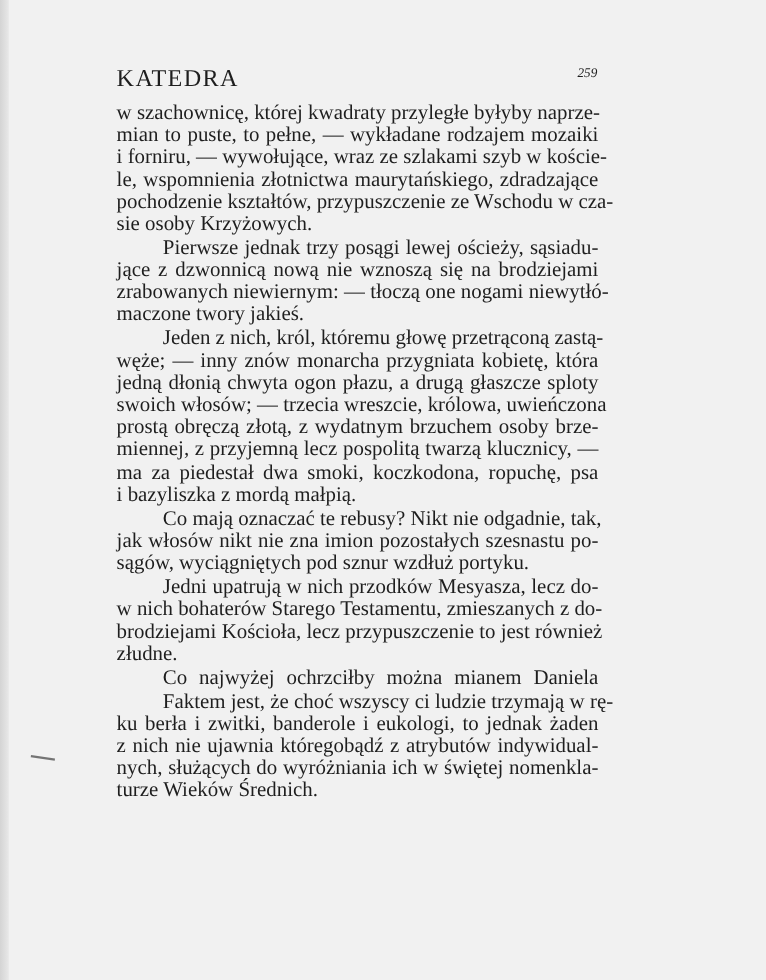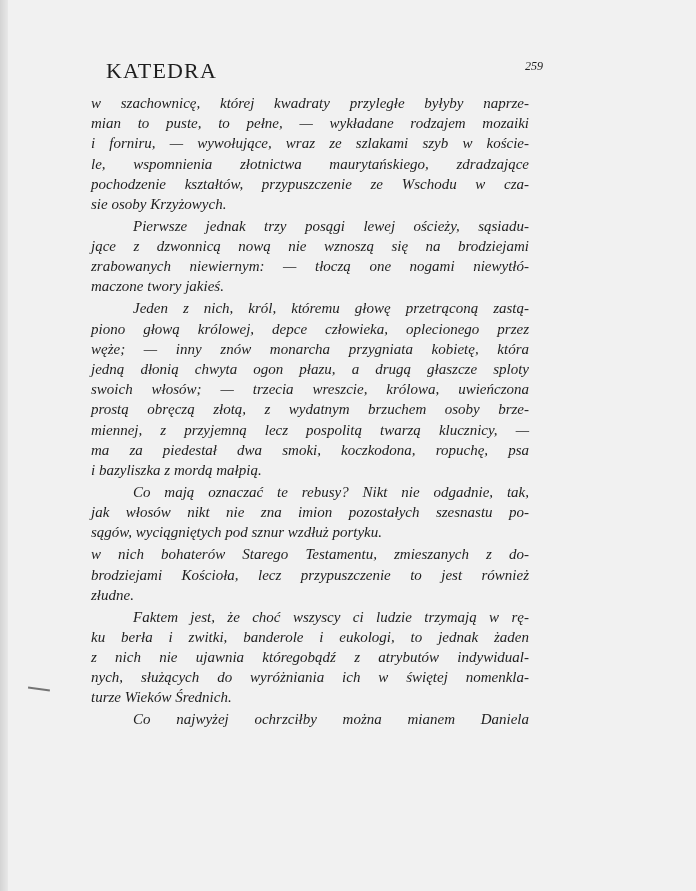--- a/index.html
+++ b/index.html
@@ -47,26 +47,25 @@
     }
     .page-number {
       position: absolute;
       right: 0;
       top: 1px;
       font-style: italic;
       font-size: 12px;
     }
     .body-text {
       position: absolute;
-      left: 91px;
+      left: 106px;
       top: 93px;
       width: 438px;
-      font-size: 15px;
+      font-size: 19px;
       line-height: 20.2px;
-      font-style: italic;
     }
     .para {
       margin: 0 0 1.8px 0;
     }
     .line {
       display: block;
       text-align: justify;
       text-align-last: justify;
       white-space: nowrap;
       height: 20.2px;
@@ -110,44 +109,44 @@
       <span class="line last">sie osoby Krzyżowych.</span>
     </div>
     <div class="para">
       <span class="line indent">Pierwsze jednak trzy posągi lewej ościeży, sąsiadu-</span>
       <span class="line">jące z dzwonnicą nową nie wznoszą się na brodziejami</span>
       <span class="line">zrabowanych niewiernym: — tłoczą one nogami niewytłó-</span>
       <span class="line last">maczone twory jakieś.</span>
     </div>
     <div class="para">
       <span class="line indent">Jeden z nich, król, któremu głowę przetrąconą zastą-</span>
-      <span class="line">piono głową królowej, depce człowieka, oplecionego przez</span>
       <span class="line">węże; — inny znów monarcha przygniata kobietę, która</span>
       <span class="line">jedną dłonią chwyta ogon płazu, a drugą głaszcze sploty</span>
       <span class="line">swoich włosów; — trzecia wreszcie, królowa, uwieńczona</span>
       <span class="line">prostą obręczą złotą, z wydatnym brzuchem osoby brze-</span>
       <span class="line">miennej, z przyjemną lecz pospolitą twarzą klucznicy, —</span>
       <span class="line">ma za piedestał dwa smoki, koczkodona, ropuchę, psa</span>
       <span class="line last">i bazyliszka z mordą małpią.</span>
     </div>
     <div class="para">
       <span class="line indent">Co mają oznaczać te rebusy? Nikt nie odgadnie, tak,</span>
       <span class="line">jak włosów nikt nie zna imion pozostałych szesnastu po-</span>
       <span class="line last">sągów, wyciągniętych pod sznur wzdłuż portyku.</span>
     </div>
     <div class="para">
+      <span class="line indent">Jedni upatrują w nich przodków Mesyasza, lecz do-</span>
       <span class="line">w nich bohaterów Starego Testamentu, zmieszanych z do-</span>
       <span class="line">brodziejami Kościoła, lecz przypuszczenie to jest również</span>
       <span class="line last">złudne.</span>
+    </div>
+    <div class="para">
+      <span class="line indent">Co najwyżej ochrzciłby można mianem Daniela</span>
     </div>
     <div class="para">
       <span class="line indent">Faktem jest, że choć wszyscy ci ludzie trzymają w rę-</span>
       <span class="line">ku berła i zwitki, banderole i eukologi, to jednak żaden</span>
       <span class="line">z nich nie ujawnia któregobądź z atrybutów indywidual-</span>
       <span class="line">nych, służących do wyróżniania ich w świętej nomenkla-</span>
       <span class="line last">turze Wieków Średnich.</span>
     </div>
-    <div class="para">
-      <span class="line indent">Co najwyżej ochrzciłby można mianem Daniela</span>
-    </div>
   </div>
 
 <div class="margin-mark"></div>
 
 </body></html>

